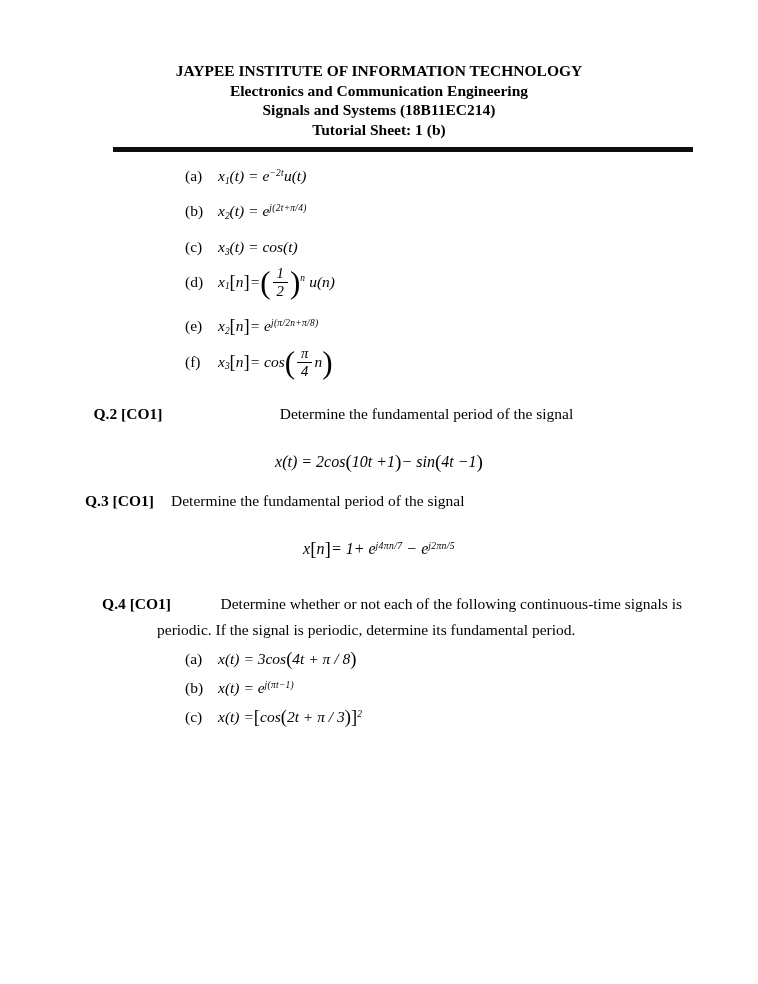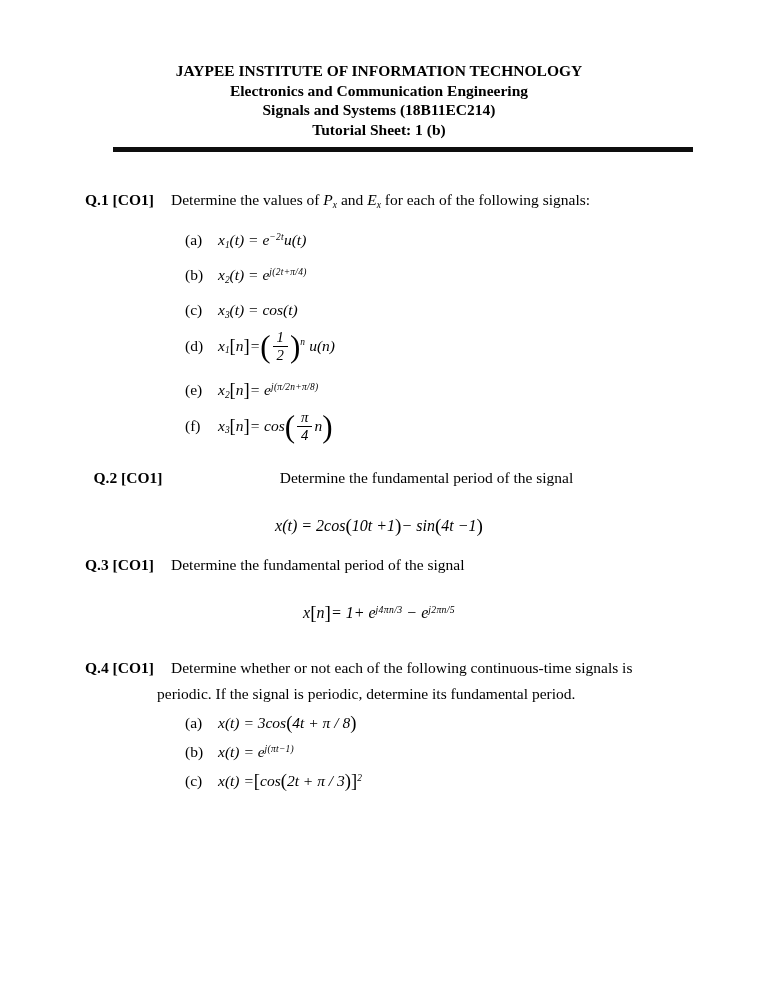--- a/index.html
+++ b/index.html
@@ -35,21 +35,21 @@
   .i-a{margin-top:15px;}
   .i-b{margin-top:16px;}
   .i-c{margin-top:17px;}
   .i-d{margin-top:10px;}
   .i-e{margin-top:15px;}
   .i-f{margin-top:9px;}
   #q2{margin-top:23px;text-align:center;}
   #q2d{margin-top:27px;}
   #q3{margin-top:17px;}
   #q3d{margin-top:27px;}
-  #q4{margin-top:33px;}
+  #q4{margin-top:33px;text-align:right;}
   .i-4a{margin-top:8px;}
   .i-4b{margin-top:9px;}
   .i-4c{margin-top:9px;}
 
   
   .tk-u{font-style:normal;}
   .tk-t{font-style:italic;}
   .tk-sb{font-style:italic;font-size:61%;vertical-align:-0.3em;}
   .tk-sp{font-style:italic;font-size:61%;vertical-align:0.55em;letter-spacing:0.3px;}
   .tk-md{font-style:normal;font-size:120%;vertical-align:-0.06em;}
@@ -64,24 +64,20 @@
 <div class="page">
 
   <div class="header">
     <div>JAYPEE INSTITUTE OF INFORMATION TECHNOLOGY</div>
     <div>Electronics and Communication Engineering</div>
     <div>Signals and Systems (18B11EC214)</div>
     <div>Tutorial Sheet: 1 (b)</div>
   </div>
   <div class="rule"></div>
 
-  <div class="qrow" id="q1">
-    <div class="qlabel">Q.1 [CO1]</div>
-    <div class="qlead"><span class="tk-u">Determine the values of </span><span class="tk-t">P</span><span class="tk-sb">x</span><span class="tk-u"> and </span><span class="tk-t">E</span><span class="tk-sb">x</span><span class="tk-u"> for each of the following signals:</span></div>
-  </div>
   <div class="item i-a">
     <span class="tag">(a)</span>
     <span class="formula"><span class="tk-t">x</span><span class="tk-sb">1</span><span class="tk-t">(t) = e</span><span class="tk-sp">−2t</span><span class="tk-t">u(t)</span></span>
   </div>
   <div class="item i-b">
     <span class="tag">(b)</span>
     <span class="formula"><span class="tk-t">x</span><span class="tk-sb">2</span><span class="tk-t">(t) = e</span><span class="tk-sp">j(2t+π/4)</span></span>
   </div>
   <div class="item i-c">
     <span class="tag">(c)</span>
@@ -109,21 +105,21 @@
   <div class="qrow" id="q2">
     <div class="qlabel">Q.2 [CO1]</div>
     <div class="qlead"><span class="tk-u">Determine the fundamental period of the signal</span></div>
   </div>
   <div class="display" id="q2d"><span class="tk-t">x(t) = 2cos</span><span class="tk-md">(</span><span class="tk-t">10t +1</span><span class="tk-md">)</span><span class="tk-t">− sin</span><span class="tk-md">(</span><span class="tk-t">4t −1</span><span class="tk-md">)</span></div>
 
   <div class="qrow" id="q3">
     <div class="qlabel">Q.3 [CO1]</div>
     <div class="qlead"><span class="tk-u">Determine the fundamental period of the signal</span></div>
   </div>
-  <div class="display" id="q3d"><span class="tk-t">x</span><span class="tk-md">[</span><span class="tk-t">n</span><span class="tk-md">]</span><span class="tk-t">= 1+ e</span><span class="tk-sp">j4πn/3</span><span class="tk-t"> − e</span><span class="tk-sp">j2πn/5</span></div>
+  <div class="display" id="q3d"><span class="tk-t">x</span><span class="tk-md">[</span><span class="tk-t">n</span><span class="tk-md">]</span><span class="tk-t">= 1+ e</span><span class="tk-sp">j4πn/7</span><span class="tk-t"> − e</span><span class="tk-sp">j2πn/5</span></div>
 
   <div class="qrow" id="q4">
     <div class="qlabel">Q.4 [CO1]</div>
     <div class="qlead"><span class="tk-u">Determine whether or not each of the following continuous-time signals is</span></div>
   </div>
   <div class="lead2"><span class="tk-u">periodic. If the signal is periodic, determine its fundamental period.</span></div>
   <div class="item i-4a">
     <span class="tag">(a)</span>
     <span class="formula"><span class="tk-t">x(t) = 3cos</span><span class="tk-md">(</span><span class="tk-t">4t + π / 8</span><span class="tk-md">)</span></span>
   </div>

